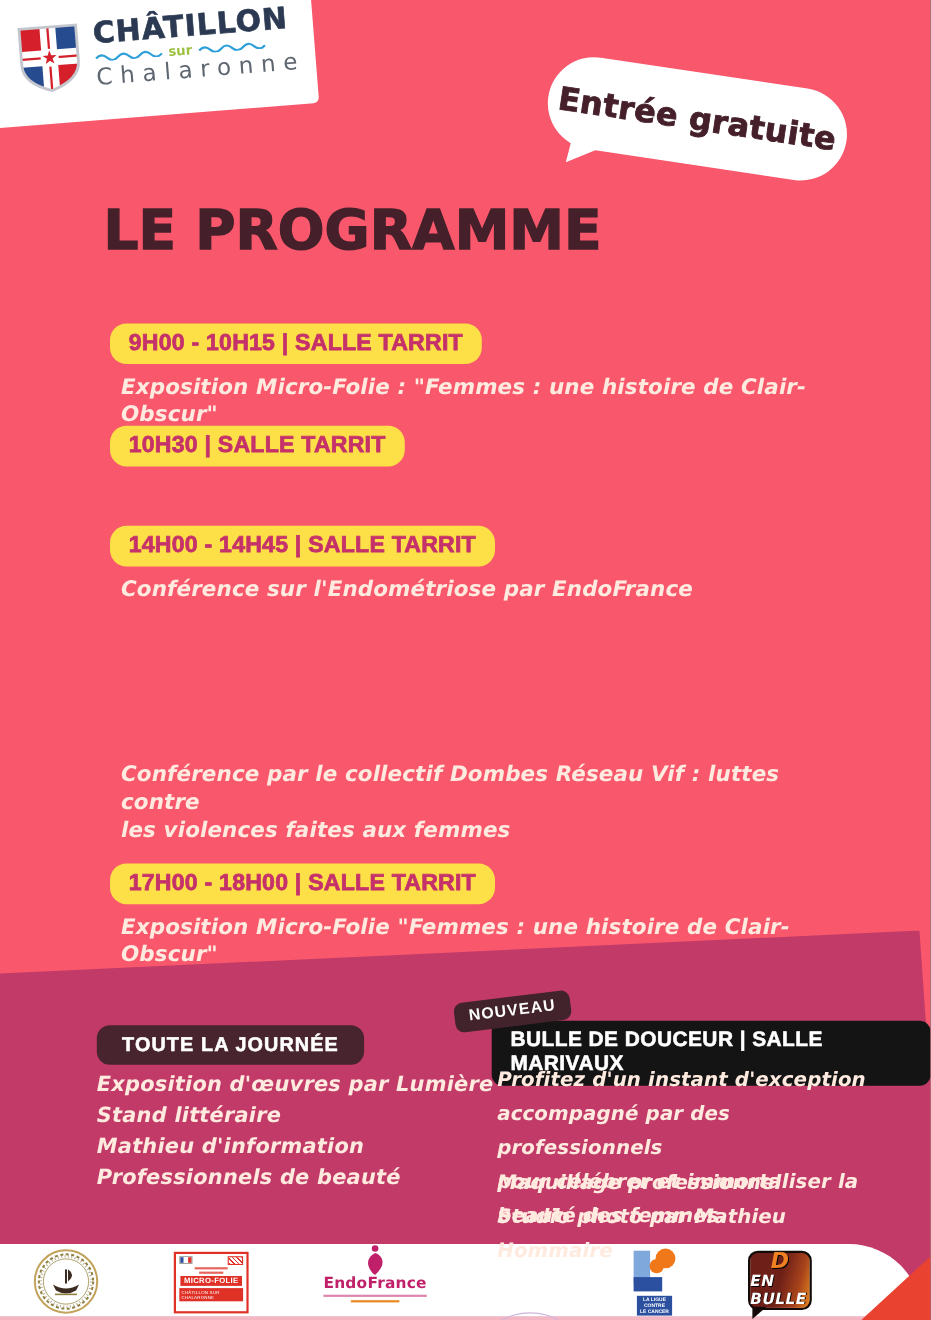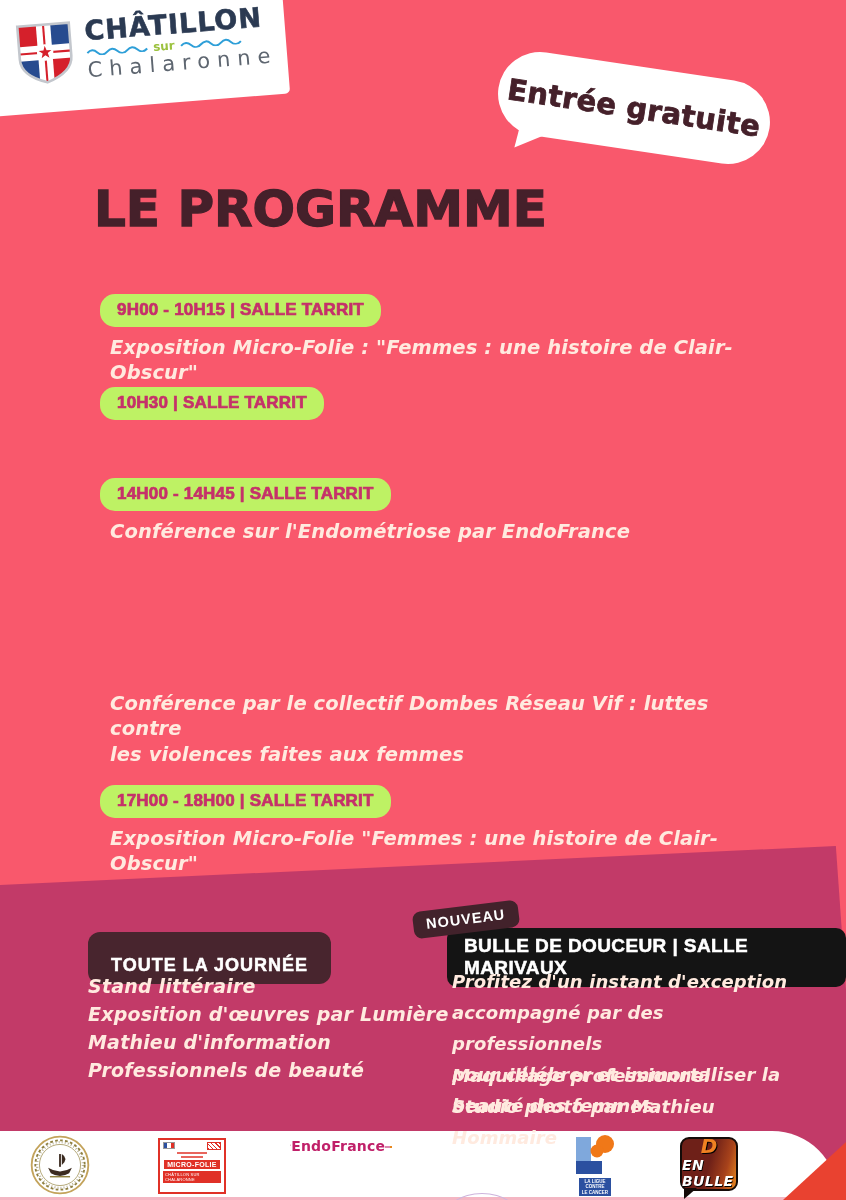--- a/index.html
+++ b/index.html
@@ -39,43 +39,43 @@
   
   .page-title {
     position:absolute; left:94px; top:180px;
     font-size:50px; font-weight:bold; color:#45202A;
     -webkit-text-stroke:1.3px #45202A; letter-spacing:0px; z-index:4;
   }
 
   
   .sched-item { position:absolute; left:100px; z-index:4; }
   .time-pill {
-    display:inline-block; background:#bef264; color:#C5316A;
+    display:inline-block; background:#fde047; color:#C5316A;
     font-family:"Liberation Sans", sans-serif;
-    font-size:17px; font-weight:bold; -webkit-text-stroke:0.7px #C5316A;
+    font-size:21px; font-weight:bold; -webkit-text-stroke:0.7px #C5316A;
     padding:6px 17px 7px; border-radius:15px; letter-spacing:0.2px;
   }
   .sched-desc {
     margin:8px 0 0 10px; max-width:640px;
     font-size:19.5px; font-weight:bold; font-style:italic; color:#FFEADF;
     line-height:1.3; white-space:pre-line; letter-spacing:0.1px;
   }
 
   
   .dark-section {
     position:absolute; left:0; top:840px; width:846px; height:360px;
     background:#C23A68; z-index:1;
     clip-path:polygon(0 45px, 98.8% 6px, 100% 150px, 100% 100%, 0 100%);
   }
 
   .allday-pill {
     position:absolute; left:88px; top:932px; z-index:3;
     background:#48252E; color:#fff; border-radius:12px;
     font-family:"Liberation Sans", sans-serif; font-size:18px; font-weight:bold;
-    -webkit-text-stroke:0.5px #fff; letter-spacing:1px; padding:23px 23px 8px;
+    -webkit-text-stroke:0.5px #fff; letter-spacing:1px; padding:7px 23px 8px;
   }
   .allday-list { position:absolute; left:88px; top:972px; z-index:3; }
   .allday-item {
     font-size:19px; font-weight:bold; font-style:italic; color:#FFEADF;
     line-height:28px; letter-spacing:0.2px;
   }
 
   .nouveau-badge {
     position:absolute; left:413px; top:906px; z-index:4;
     background:#42222B; color:#fff; border-radius:8px; transform:rotate(-7deg);
@@ -113,21 +113,21 @@
   
   .logo-micro { left:158px; top:1138px; width:68px; height:56px; background:#fff; border:2px solid #E03127; padding:2px 3px; display:flex; flex-direction:column; align-items:center; }
   .mf-toprow { display:flex; width:100%; justify-content:space-between; margin-bottom:2px; }
   .mf-flag { display:flex; width:12px; height:7px; border:0.5px solid #999; }
   .mf-flag i { flex:1; } .mf-flag i:nth-child(1){background:#2B50A0;} .mf-flag i:nth-child(2){background:#fff;} .mf-flag i:nth-child(3){background:#E03127;}
   .mf-mark { width:14px; height:8px; border:1px solid #E03127; background:repeating-linear-gradient(45deg,#E03127 0 1px,#fff 1px 3px); }
   .mf-line { height:2px; background:#E03127; opacity:0.75; margin-bottom:2px; }
   .mf-title { background:#E03127; color:#fff; font-family:"Liberation Sans",sans-serif; font-size:7px; font-weight:bold; padding:1px 3px; letter-spacing:0.3px; }
   .mf-sub { background:#E03127; color:#fff; font-family:"Liberation Sans",sans-serif; font-size:4px; padding:1px 2px; margin-top:2px; letter-spacing:0.2px; }
   
-  .logo-endo { left:290px; top:1131px; width:102px; display:flex; flex-direction:row; align-items:center; }
+  .logo-endo { left:290px; top:1131px; width:102px; display:flex; flex-direction:column; align-items:center; }
   .endo-title { color:#C02069; font-size:14px; font-weight:bold; letter-spacing:0.2px; line-height:1; margin-top:1px; }
   .endo-line1 { width:94px; height:2px; background:#C02069; opacity:0.55; margin-top:3px; }
   .endo-line2 { width:44px; height:2px; background:#E8881E; margin-top:3px; }
   
   .logo-sopk { left:437px; top:1192px; width:84px; height:56px; display:flex; align-items:center; justify-content:flex-end;font-family:Liberation Mono, monospace; }
   .sopk-ellipse { width:78px; height:54px; border:1.5px solid #CDB4DC; border-radius:50%; display:flex; flex-direction:column; align-items:center; justify-content:center; }
   .sopk-asso { font-size:5.5px; color:#B79AC9; letter-spacing:1.5px; font-weight:bold; }
   .sopk-word { font-size:17px; font-weight:bold; line-height:1; letter-spacing:1px; }
   .sopk-teal { color:#2BA39E; } .sopk-purple { color:#7D5BA6; }
   
@@ -206,22 +206,22 @@
   </div>
   <div class="sched-item" style="top:785px">
     <span class="time-pill">17H00 - 18H00 | SALLE TARRIT</span>
     <div class="sched-desc">Exposition Micro-Folie "Femmes : une histoire de Clair-Obscur"</div>
   </div>
 
   <div class="dark-section"></div>
 
   <div class="allday-pill">TOUTE LA JOURNÉE</div>
   <div class="allday-list">
+    <div class="allday-item">Exposition d'œuvres par Lumière</div>
     <div class="allday-item">Stand littéraire</div>
-    <div class="allday-item">Exposition d'œuvres par Lumière</div>
     <div class="allday-item">Mathieu d'information</div>
     <div class="allday-item">Professionnels de beauté</div>
   </div>
 
   <div class="nouveau-badge">NOUVEAU</div>
   <div class="bulle-label">BULLE DE DOUCEUR | SALLE MARIVAUX</div>
   <div class="bulle-par p1">Profitez d'un instant d'exception
 accompagné par des professionnels
 pour célébrer et immortaliser la
 beauté des femmes.</div>

